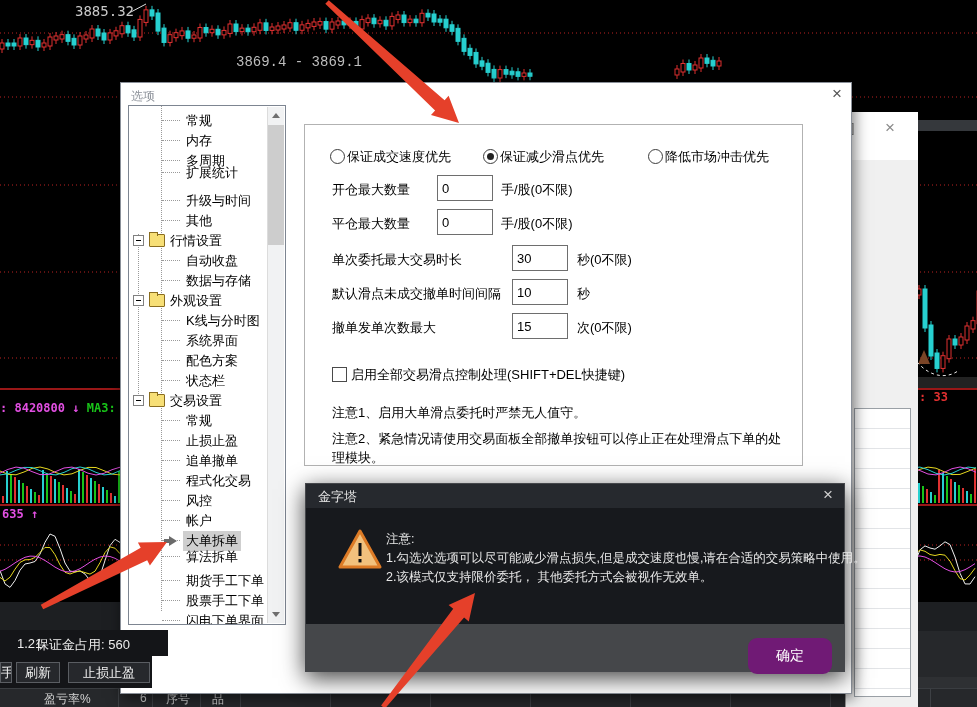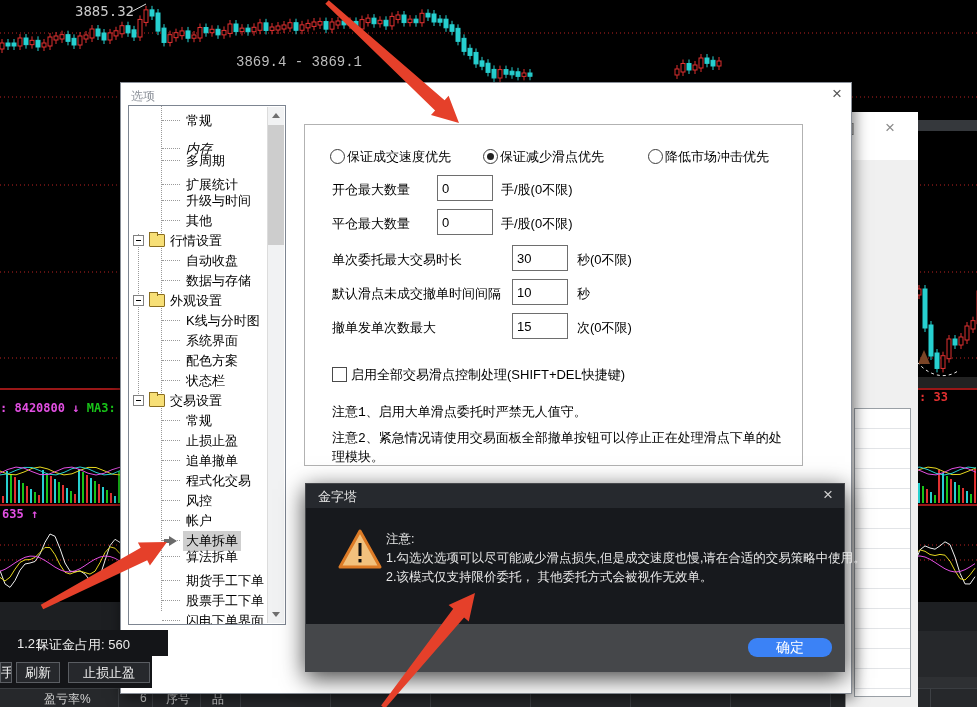--- a/index.html
+++ b/index.html
@@ -36,30 +36,30 @@
   .scr-dn{bottom:6px;border-top:5px solid #6f6f6f;}
   #tree-thumb{position:absolute;left:0;top:18px;width:16px;height:120px;background:#cdcdcd;}
   #groupbox{position:absolute;left:183px;top:41px;width:497px;height:340px;border:1px solid #b2b2b2;}
   #group-legend{position:absolute;left:8px;top:-9px;background:#fff;padding:0 4px;font-size:13px;color:#000;white-space:nowrap;}
   .radio{position:absolute;width:13px;height:13px;border:1px solid #3c3c3c;border-radius:50%;background:#fff;}
   .radio i{position:absolute;left:3px;top:3px;width:7px;height:7px;border-radius:50%;background:#222;}
   .ctl-label{position:absolute;white-space:nowrap;font-size:13px;color:#000;}
   .num-box{position:absolute;width:56px;height:26px;border:1px solid #6e6e6e;font-size:13px;
            font-family:"Liberation Sans",sans-serif;padding:1px 4px;box-sizing:border-box;background:#fff;color:#000;}
   .chk{position:absolute;width:13px;height:13px;border:1px solid #4a4a4a;background:#fff;}
-  .note{position:absolute;font-size:13px;color:#000;line-height:19px;font-family:Liberation Mono, monospace;}
+  .note{position:absolute;font-size:13px;color:#000;line-height:19px;}
   
   #alert-dlg{position:absolute;left:305px;top:483px;width:540px;height:189px;background:#17191d;
              border:1px solid #45474b;box-shadow:0 6px 22px rgba(0,0,0,.75);z-index:60;box-sizing:border-box;}
   #alert-title-bar{position:absolute;left:0;top:0;right:0;height:24px;background:#26292e;}
   #alert-title{position:absolute;left:12px;top:4px;color:#e3e3e3;font-size:13px;}
   #alert-close{right:11px;top:4px;color:#cfcfcf;}
   #alert-text{position:absolute;left:80px;top:46px;color:#e8e8e8;font-size:12.5px;line-height:19px;white-space:nowrap;}
   #alert-footer{position:absolute;left:0;bottom:0;right:0;height:47px;background:#45474a;}
-  #ok-btn{position:absolute;left:442px;top:154px;width:84px;height:19px;background:#3b82f6;border:none;
+  #ok-btn{position:absolute;left:442px;top:154px;width:84px;height:36px;background:#701a75;border:none;
           border-radius:9px;color:#fff;font-size:14px;font-family:"Liberation Sans",sans-serif;}
   
   #back-dlg{position:absolute;left:845px;top:112px;width:72px;height:595px;background:#f0f0f0;
             border-left:1px solid #9a9a9a;z-index:4;}
   #back-dlg .tbar{position:absolute;left:0;top:0;right:0;height:48px;background:#fff;}
   #back-frag{position:absolute;left:5px;top:9px;color:#777;font-size:12px;}
   #back-close{left:39px;top:9px;color:#8a8a8a;}
   #back-list{position:absolute;left:8px;top:296px;width:55px;height:287px;border:1px solid #9aa0a6;
              background:repeating-linear-gradient(#ffffff 0 19px,#e2e4e7 19px 20px);}
   
@@ -603,29 +603,29 @@
     <div class="x-btn" id="opt-close">×</div>
 
     <div id="tree-box">
       <div class="trunk" style="left:32px;top:0;height:505px;"></div>
       <div class="trunk" style="left:9px;top:128px;height:170px;"></div>
       <div id="tree-rows">
           <div class="tree-row" style="top: 4px;">
             <div class="stub" style="left: 33px; width: 18px;"></div>
             <div class="tree-label" style="left: 54px;">常规</div>
           </div>
-          <div class="tree-row" style="top: 32px; font-style: italic;">
+          <div class="tree-row" style="top: 24px;">
             <div class="stub" style="left: 33px; width: 18px;"></div>
             <div class="tree-label" style="left: 54px;">内存</div>
           </div>
           <div class="tree-row" style="top: 44px;">
             <div class="stub" style="left: 33px; width: 18px;"></div>
             <div class="tree-label" style="left: 54px;">多周期</div>
           </div>
-          <div class="tree-row" style="top: 68px;">
+          <div class="tree-row" style="top: 56px;">
             <div class="stub" style="left: 33px; width: 18px;"></div>
             <div class="tree-label" style="left: 54px;">扩展统计</div>
           </div>
           <div class="tree-row" style="top: 84px;">
             <div class="stub" style="left: 33px; width: 18px;"></div>
             <div class="tree-label" style="left: 54px;">升级与时间</div>
           </div>
           <div class="tree-row" style="top: 104px;">
             <div class="stub" style="left: 33px; width: 18px;"></div>
             <div class="tree-label" style="left: 54px;">其他</div>

